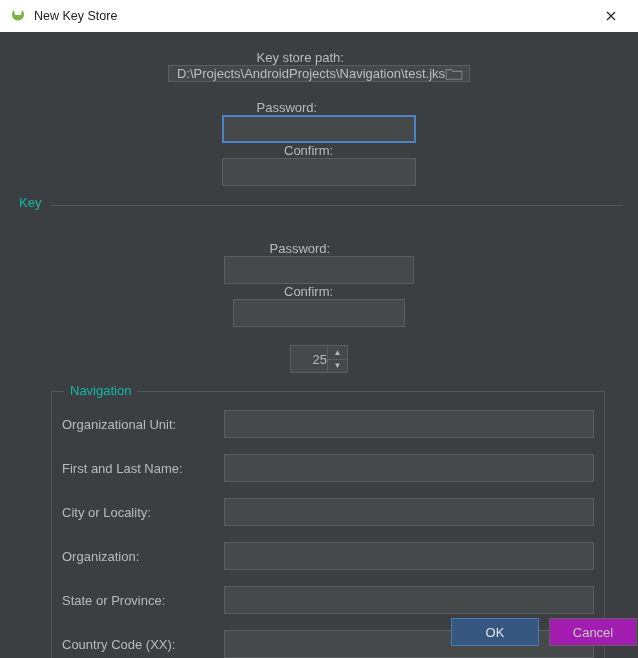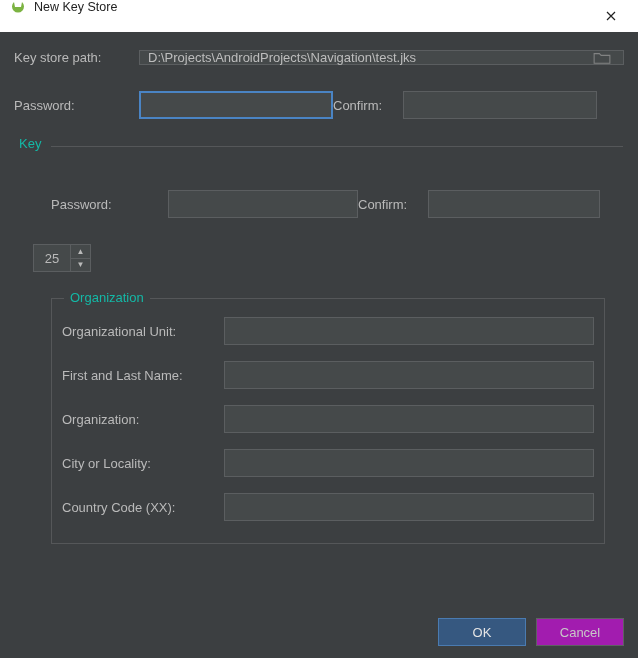--- a/index.html
+++ b/index.html
@@ -9,21 +9,21 @@
     font-size: 13px;
     color: #bababa;
     background: #ffffff;
   }
 
   
   .titlebar {
     height: 32px;
     background: #ffffff;
     display: flex;
-    align-items: flex-start;
+    align-items: center;
     padding: 0 6px;
     color: #222;
   }
   .titlebar .icon {
     width: 16px; height: 16px;
     margin: 0 8px 0 4px;
   }
   .titlebar .title { font-size: 12.5px; color: #222; }
   .titlebar .spacer { flex: 1; }
   .titlebar .close {
@@ -37,21 +37,22 @@
     background: #3c3f41;
     width: 100%;
     height: calc(658px - 32px);
     padding: 18px 14px 14px 14px;
     position: relative;
   }
 
   .row {
     display: flex;
     align-items: center;
-    margin-bottom: 26px;
+    margin-bottom: 18px;
+    flex-direction: column;
   }
   .row .lbl { width: 125px; }
   .row.indent .lbl { width: 135px; padding-left: 18px; }
   .row .lbl2 { width: 70px; text-align: left; }
 
   input[type="text"], input[type="password"], .textfield {
     background: #45494a;
     border: 1px solid #5b5e60;
     color: #bdbdbd;
     height: 28px;
@@ -63,21 +64,21 @@
     border: 2px solid #4a84c4;
     padding: 0 7px;
   }
   .path-field {
     flex: 1;
     display: flex;
     align-items: center;
     background: #45494a;
     border: 1px solid #5b5e60;
     height: 15px;
-    padding: 0 12px 0 8px;
+    padding: 0 6px 0 8px;
     color: #bdbdbd;
   }
   .path-field span { flex: 1; overflow: hidden; white-space: nowrap; }
   .folder-icn { width: 18px; height: 14px; opacity: .7; }
 
   .pw-row input { width: 194px; }
   .pw-row .confirm { width: 194px; }
 
   
   .group {
@@ -101,21 +102,21 @@
   .group-key .group-rule { left: 36px; }
 
   
   .spinner {
     display: inline-flex;
     background: #45494a;
     border: 1px solid #5b5e60;
     height: 28px;
     align-items: center;
   }
-  .spinner .val { width: 36px; text-align: center; }
+  .spinner .val { width: 36px; text-align: right; }
   .spinner .arrows {
     width: 20px; height: 100%;
     border-left: 1px solid #5b5e60;
     display: flex; flex-direction: column;
   }
   .spinner .arrow {
     flex: 1;
     display: flex; align-items: center; justify-content: center;
     font-size: 8px; color: #bababa;
   }
@@ -136,21 +137,21 @@
   }
   .cert-row {
     display: flex; align-items: center; margin-bottom: 16px;
   }
   .cert-row .clbl { width: 162px; }
   .cert-row input { flex: 1; }
 
   
   .footer {
     position: absolute;
-    right: 14px; bottom: 12px;
+    right: 1px; bottom: 12px;
     display: flex; gap: 10px; margin-left: 12px;
   }
   .btn {
     min-width: 88px;
     height: 28px;
     background: #a21caf;
     border: 1px solid #5e6163;
     color: #c8c8c8;
     display: flex; align-items: center; justify-content: center;
     font-size: 13px;
@@ -218,36 +219,40 @@
       <div class="spinner">
         <div class="val">25</div>
         <div class="arrows">
           <div class="arrow">▲</div>
           <div class="arrow">▼</div>
         </div>
       </div>
     </div>
 
     <div class="group-cert">
-      <div class="group-title">Organization</div>
+      <div class="group-title">Navigation</div>
 
       <div class="cert-row">
         <div class="clbl">Organizational Unit:</div>
         <input type="text" value="" style="">
       </div>
       <div class="cert-row">
         <div class="clbl">First and Last Name:</div>
         <input type="text" value="" style="">
       </div>
       <div class="cert-row">
+        <div class="clbl">City or Locality:</div>
+        <input type="text" value="" style="">
+      </div>
+      <div class="cert-row">
         <div class="clbl">Organization:</div>
         <input type="text" value="" style="">
       </div>
       <div class="cert-row">
-        <div class="clbl">City or Locality:</div>
+        <div class="clbl">State or Province:</div>
         <input type="text" value="" style="">
       </div>
       <div class="cert-row">
         <div class="clbl">Country Code (XX):</div>
         <input type="text" value="" style="">
       </div>
     </div>
   </div>
 
   <div class="footer">

